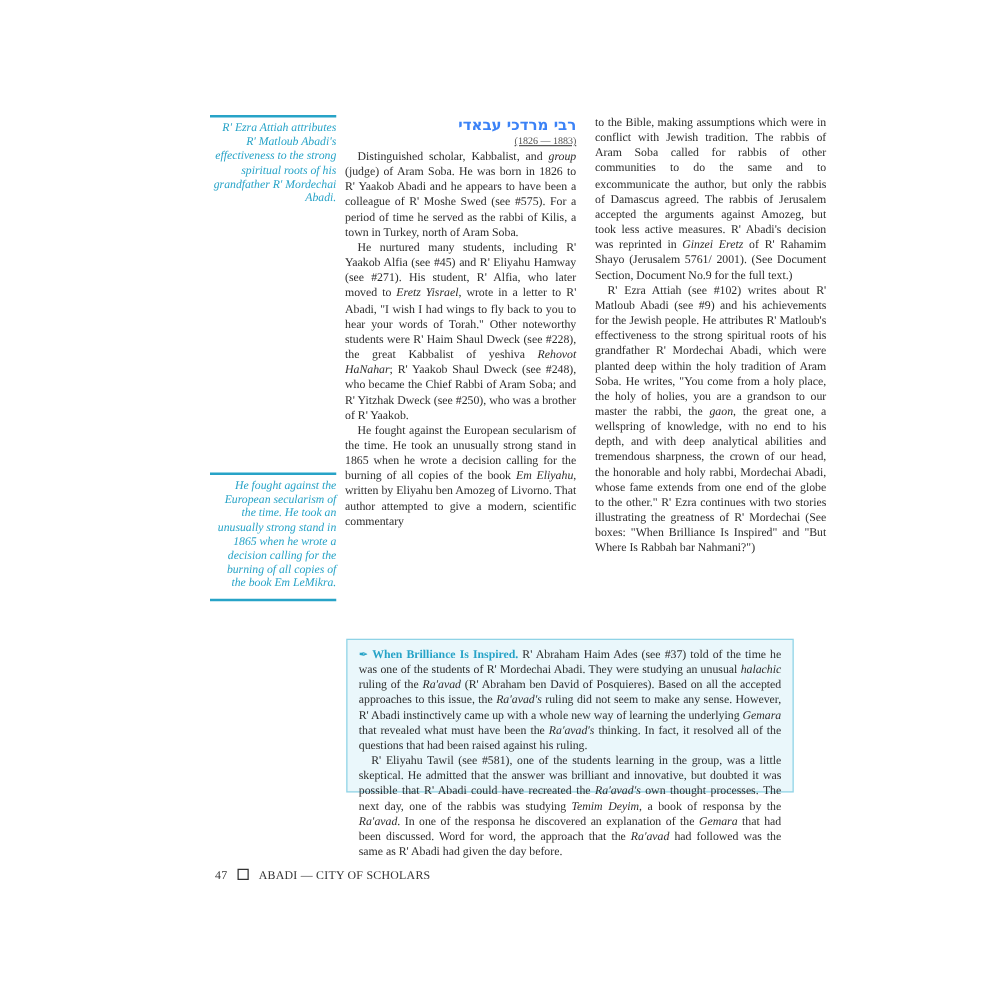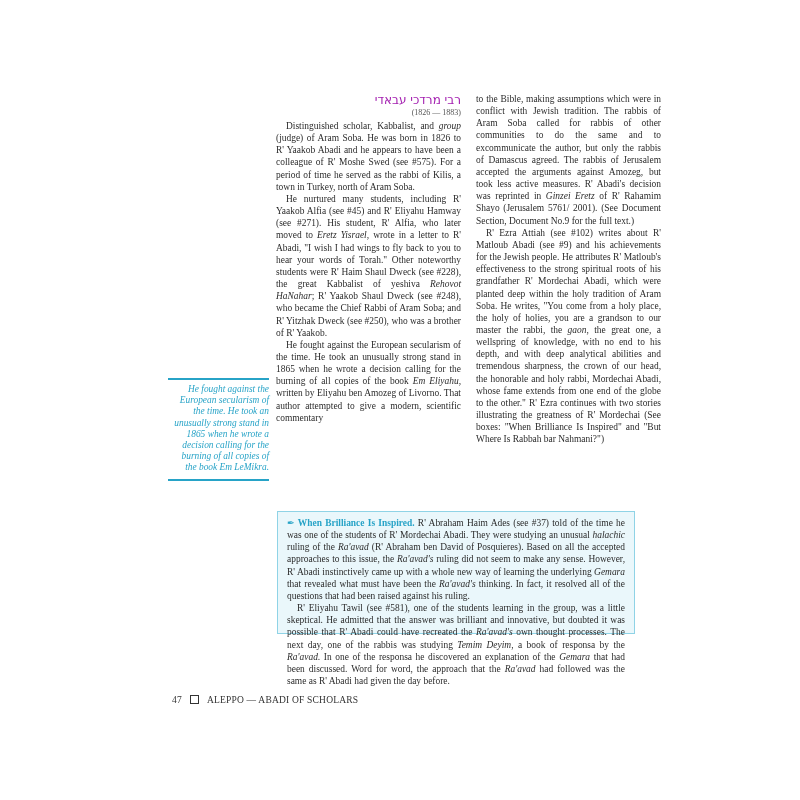--- a/index.html
+++ b/index.html
@@ -17,22 +17,22 @@
   .col { position: absolute; top: 93px; width: 185px;
          font-family: "Liberation Serif", serif; font-size: 9.45px; line-height: 12.15px;
          text-align: justify; color: #2b2b2b; }
   .col-1 { left: 276px; }
   .col-2 { left: 476px; }
   .col p { margin: 0; }
   .col p.indent { text-indent: 10px; }
   .entry-head { font-family: "Liberation Sans", sans-serif; font-size: 14px; margin: 10px 0 2px 0; line-height: 16px; color: #1e1e1e; text-align: left; }
   .entry-head .num { font-weight: normal; }
   .entry-head .name { font-weight: bold; }
-  .hebrew { direction: rtl; text-align: right; font-family: "DejaVu Sans", sans-serif; font-weight: normal; font-size: 12px; line-height: 15px; color: #a21caf; }
-  .dates { text-align: right; font-size: 8px; line-height: 10px; color: #555; margin-bottom: 2px; }
+  .hebrew { direction: rtl; text-align: right; font-family: "DejaVu Sans", sans-serif; font-weight: bold; font-size: 12px; line-height: 15px; color: #3b82f6; }
+  .dates { text-align: right; font-size: 8px; line-height: 10px; color: #555; margin-bottom: 2px; text-decoration: underline; }
   i { font-style: italic; }
 
   .box { position: absolute; left: 277px; top: 511px; width: 358px; height: 123px;
          border: 1.5px solid #8fd3e6; background: #eaf7fb; box-sizing: border-box;
          padding: 5px 9px 6px 9px;
          font-family: "Liberation Serif", serif; font-size: 9.45px; line-height: 12.15px;
          text-align: justify; color: #2b2b2b; }
   .box p { margin: 0; }
   .box p.indent { text-indent: 10px; }
   .box .title { color: #27a3c7; font-weight: bold; }
@@ -40,20 +40,24 @@
 
   .footer { position: absolute; left: 172px; top: 695px; font-family: "Liberation Serif", serif;
             font-size: 9.5px; color: #333; letter-spacing: 0.2px; }
   .footer .sq { display: inline-block; width: 7px; height: 7px; border: 1px solid #333; margin: 0 8px -1px 8px; }
 </style>
 </head>
 <body>
 
 <div class="page">
 
+  <div class="margin-note" style="top:92px;">
+    <div class="rule rule-top"></div>
+    <div>R' Ezra Attiah attributes R' Matloub Abadi's effectiveness to the strong spiritual roots of his grandfather R' Mordechai Abadi.</div>
+  </div>
 
   <div class="margin-note" style="top:378px;">
     <div class="rule rule-top"></div>
     <div>He fought against the European secularism of the time. He took an unusually strong stand in 1865 when he wrote a decision calling for the burning of all copies of the book Em LeMikra.</div>
     <div class="rule rule-bottom"></div>
   </div>
 
   <div class="col col-1">
 
     <div class="hebrew">רבי מרדכי עבאדי</div>
@@ -68,16 +72,16 @@
     <p><span>to the Bible, making assumptions which were in conflict with Jewish tradition. The rabbis of Aram Soba called for rabbis of other communities to do the same and to excommunicate the author, but only the rabbis of Damascus agreed. The rabbis of Jerusalem accepted the arguments against Amozeg, but took less active measures. R' Abadi's decision was reprinted in </span><i>Ginzei Eretz</i><span> of R' Rahamim Shayo (Jerusalem 5761/ 2001). (See Document Section, Document No.9 for the full text.)</span></p>
     <p class="indent"><span>R' Ezra Attiah (see #102) writes about R' Matloub Abadi (see #9) and his achievements for the Jewish people. He attributes R' Matloub's effectiveness to the strong spiritual roots of his grandfather R' Mordechai Abadi, which were planted deep within the holy tradition of Aram Soba. He writes, "You come from a holy place, the holy of holies, you are a grandson to our master the rabbi, the </span><i>gaon</i><span>, the great one, a wellspring of knowledge, with no end to his depth, and with deep analytical abilities and tremendous sharpness, the crown of our head, the honorable and holy rabbi, Mordechai Abadi, whose fame extends from one end of the globe to the other." R' Ezra continues with two stories illustrating the greatness of R' Mordechai (See boxes: "When Brilliance Is Inspired" and "But Where Is Rabbah bar Nahmani?")</span></p>
   </div>
 
   <div class="box">
     <p><span class="quill">✒</span> <span class="title">When Brilliance Is Inspired.</span><span> R' Abraham Haim Ades (see #37) told of the time he was one of the students of R' Mordechai Abadi. They were studying an unusual </span><i>halachic</i><span> ruling of the </span><i>Ra'avad</i><span> (R' Abraham ben David of Posquieres). Based on all the accepted approaches to this issue, the </span><i>Ra'avad's</i><span> ruling did not seem to make any sense. However, R' Abadi instinctively came up with a whole new way of learning the underlying </span><i>Gemara</i><span> that revealed what must have been the </span><i>Ra'avad's</i><span> thinking. In fact, it resolved all of the questions that had been raised against his ruling.</span></p>
     <p class="indent"><span>R' Eliyahu Tawil (see #581), one of the students learning in the group, was a little skeptical. He admitted that the answer was brilliant and innovative, but doubted it was possible that R' Abadi could have recreated the </span><i>Ra'avad's</i><span> own thought processes. The next day, one of the rabbis was studying </span><i>Temim Deyim</i><span>, a book of responsa by the </span><i>Ra'avad</i><span>. In one of the responsa he discovered an explanation of the </span><i>Gemara</i><span> that had been discussed. Word for word, the approach that the </span><i>Ra'avad</i><span> had followed was the same as R' Abadi had given the day before.</span></p>
   </div>
 
   <div class="footer">
-    <span>47</span><span class="sq"></span><span>ALEPPO — ABADI OF SCHOLARS</span>
+    <span>47</span><span class="sq"></span><span>ABADI — CITY OF SCHOLARS</span>
   </div>
 
 </div>
 
 </body></html>

